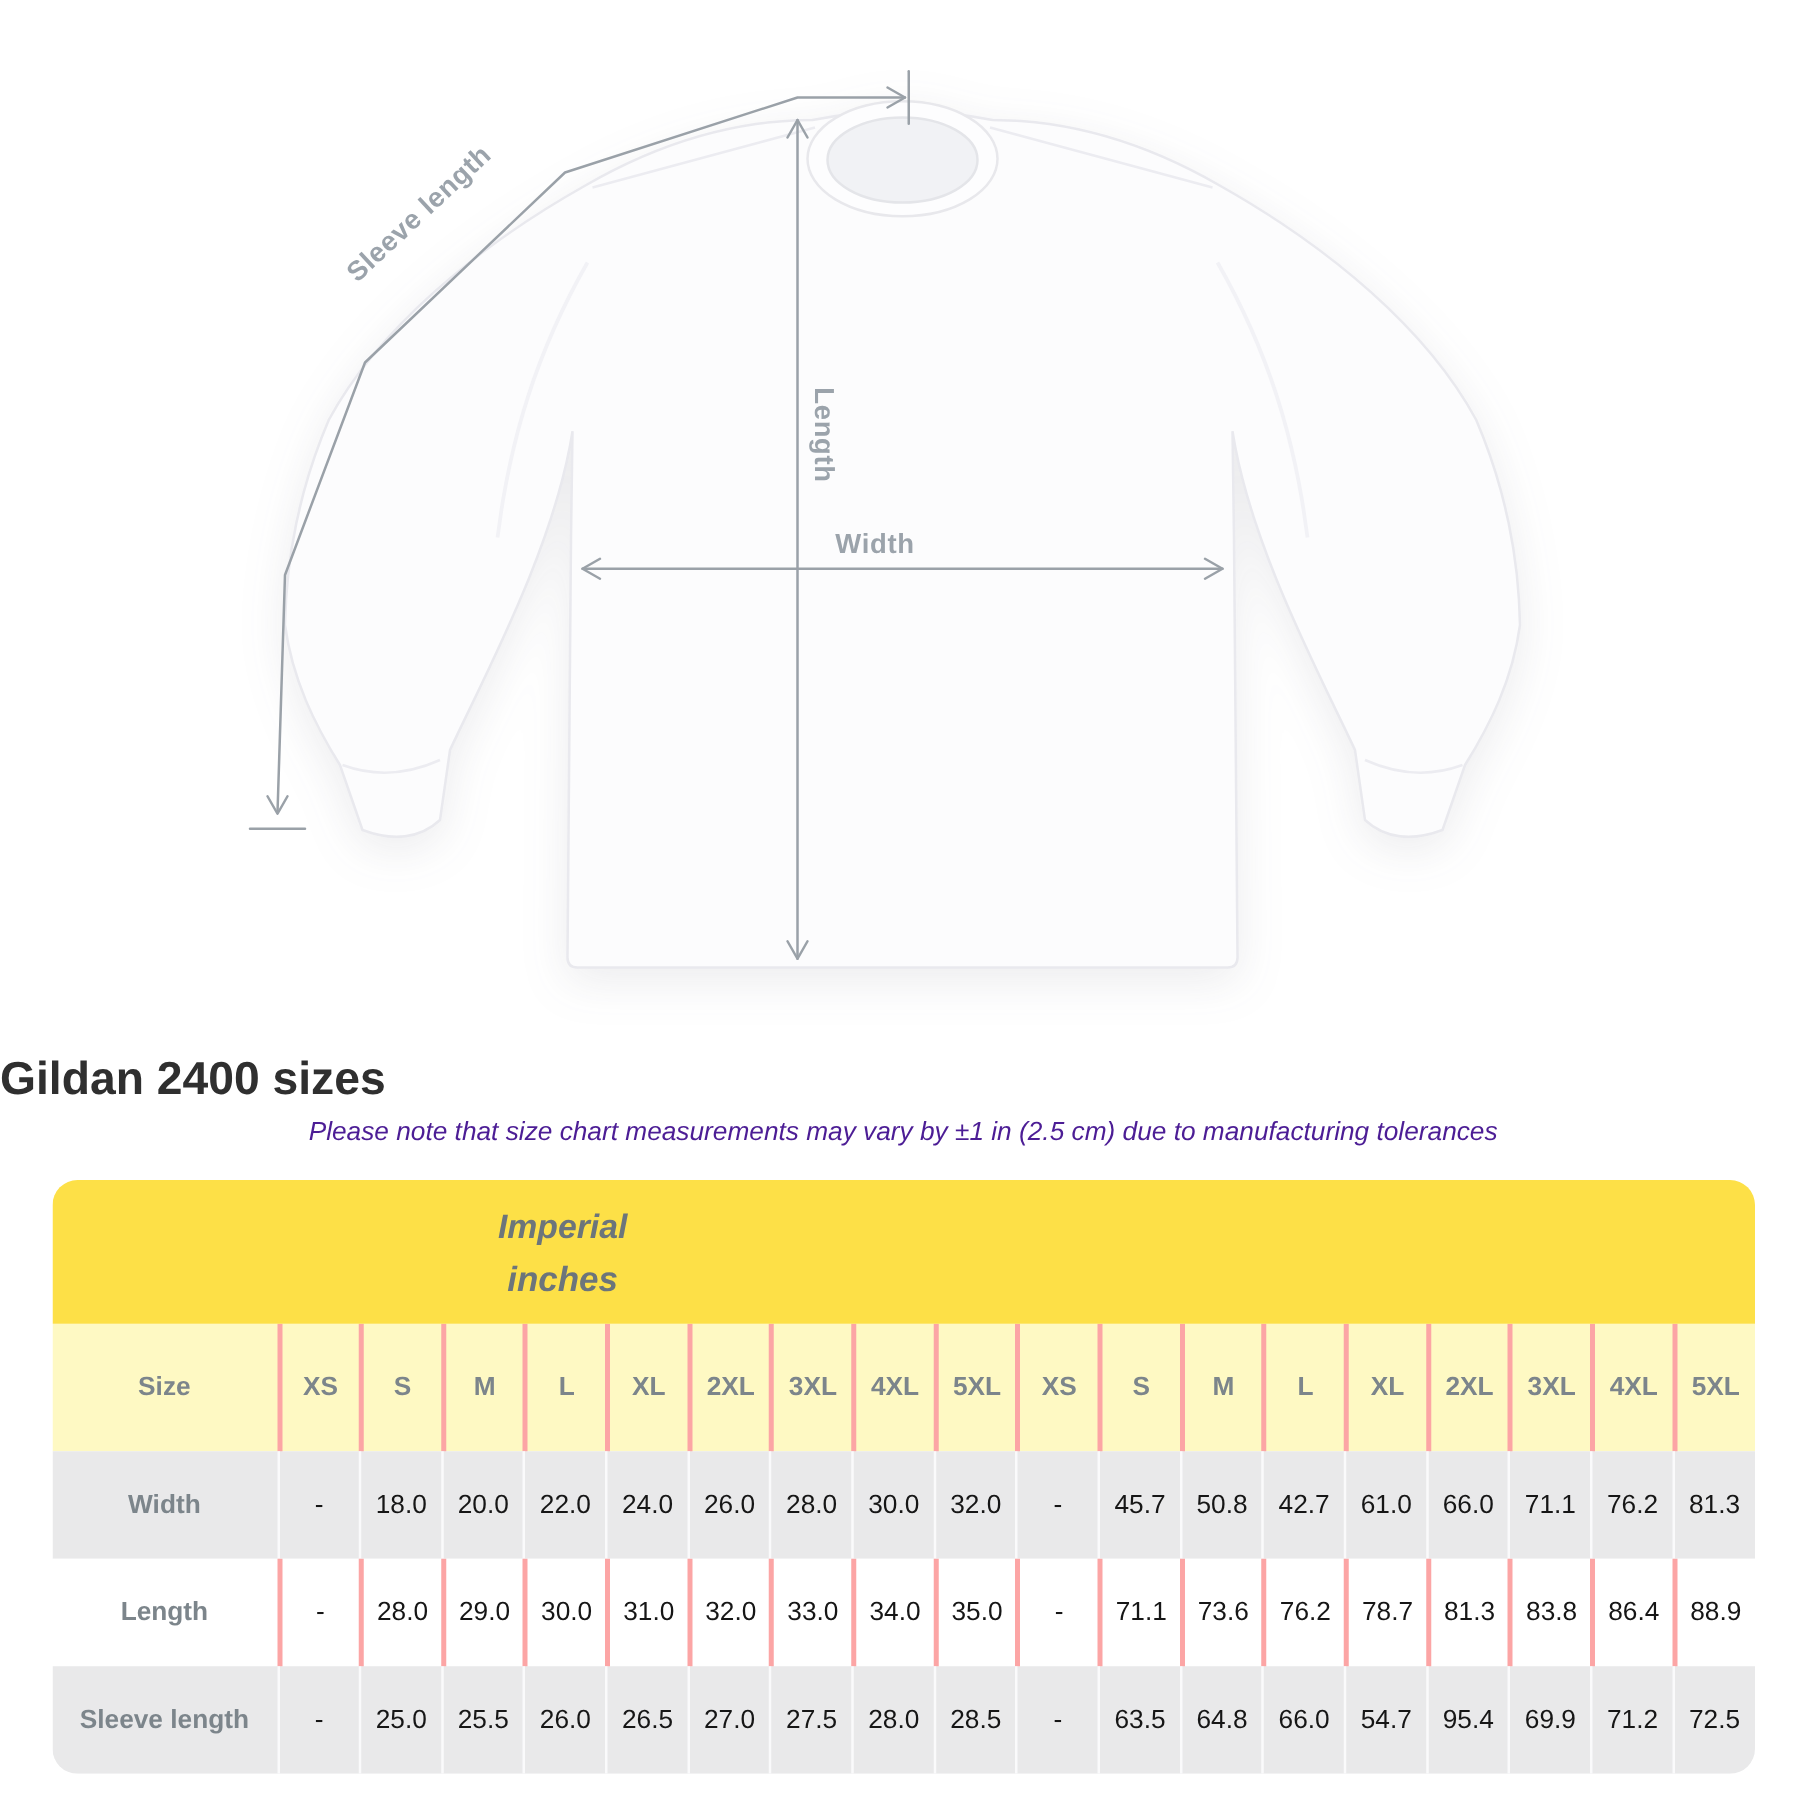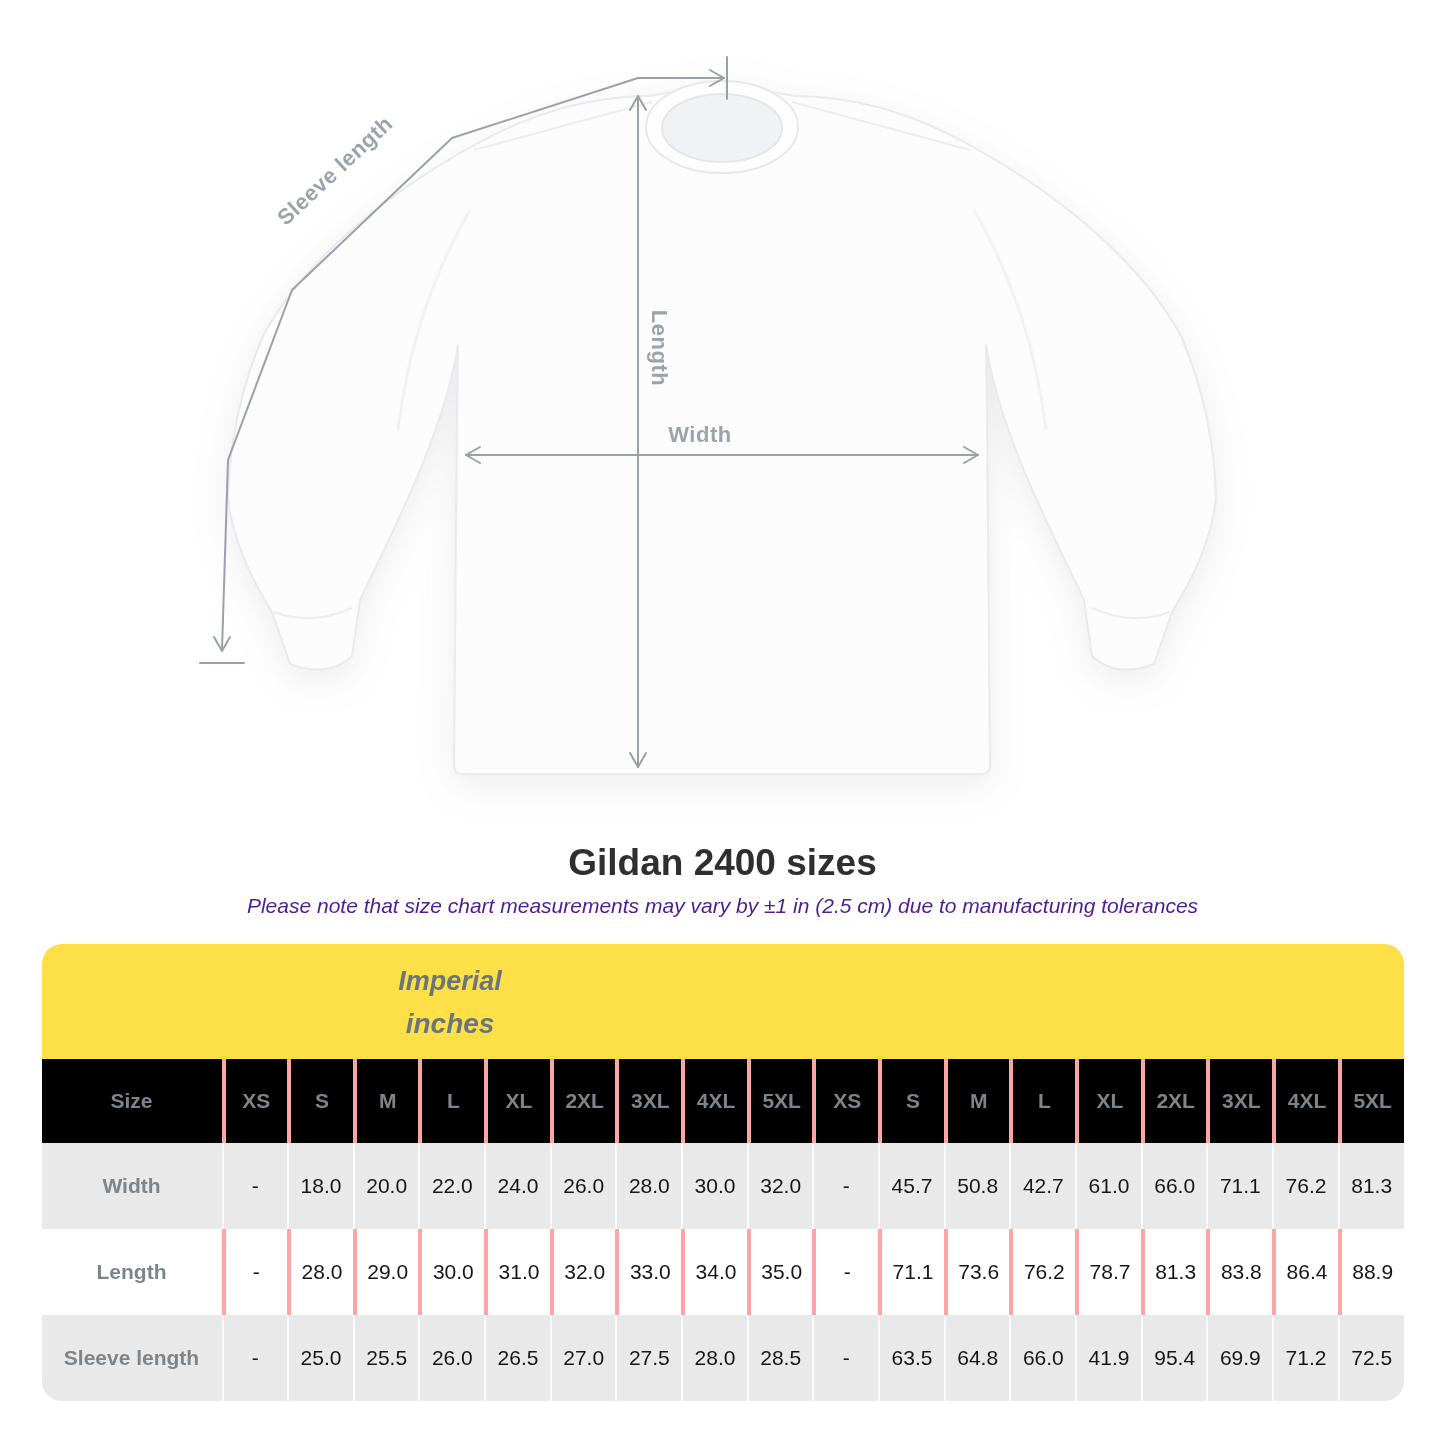--- a/index.html
+++ b/index.html
@@ -9,34 +9,34 @@
   
   svg.diagram { display:block; }
   .shirt-fill   { fill:#fcfcfd; stroke:#e9e9ee; stroke-width:2; }
   .shirt-detail { fill:none; stroke:#ececf1; stroke-width:2; }
   .shirt-fold   { fill:none; stroke:#f2f2f6; stroke-width:3; }
   .measure      { fill:none; stroke:#9aa1a8; stroke-width:2; stroke-linecap:round; stroke-linejoin:round; }
   svg.diagram text { font-family:"Liberation Sans", sans-serif; font-size:22px; font-weight:bold;
                      fill:#9ba3ab; letter-spacing:0.5px; }
 
   
-  .title    { text-align:center; font-size:37px; font-weight:bold; color:#2f2f2f; margin:4px 0 10px; }
+  .title    { font-size:37px; font-weight:bold; color:#2f2f2f; margin:4px 0 10px; }
   .subtitle { text-align:center; font-size:21px; font-style:italic; color:#4c1d95; margin:0 0 26px; }
 
   
   .size-table { width:1362px; margin:0 auto; border-radius:20px; overflow:hidden; }
   .band { position:relative; height:115px; background:#fde047; }
   .band-group { position:absolute; top:22px; width:420px; transform:translateX(-50%); text-align:center; }
   .band-group.imperial { left:30%; }
   .band-group.metric   { left:78.3%; }
   .band-name { font-size:27px; font-weight:bold; font-style:italic; color:#6c757b; }
   .band-unit { font-size:28px; font-style:italic; color:#6c757b; margin-top:11px;font-weight:bold; }
 
   .trow { display:grid; grid-template-columns:180px repeat(18, 1fr); }
-  .trow.hdr  { height:84px; background:#000000; }
+  .trow.hdr  { height:102px; background:#fef9c3; }
   .trow.data { height:86px; }
   .trow.gray  { background:#e9e9ea; }
   .trow.white { background:#ffffff; }
   .cell { display:flex; align-items:center; justify-content:center; font-size:21px; color:#161616; }
   .trow.white .cell + .cell,
   .trow.hdr   .cell + .cell { border-left:4px solid #fca5a5; }
   .trow.gray  .cell + .cell { border-left:2px solid #fafafb; }
   .cell.lbl { font-weight:bold; color:#7c858b; }
 </style>
 </head>
@@ -189,21 +189,21 @@
       <div class="cell">26.0</div>
       <div class="cell">26.5</div>
       <div class="cell">27.0</div>
       <div class="cell">27.5</div>
       <div class="cell">28.0</div>
       <div class="cell">28.5</div>
       <div class="cell">-</div>
       <div class="cell">63.5</div>
       <div class="cell">64.8</div>
       <div class="cell">66.0</div>
-      <div class="cell">41.9</div>
+      <div class="cell">54.7</div>
       <div class="cell">95.4</div>
       <div class="cell">69.9</div>
       <div class="cell">71.2</div>
       <div class="cell">72.5</div>
     </div>
 
   </div>
 </div>
 
 </body></html>

